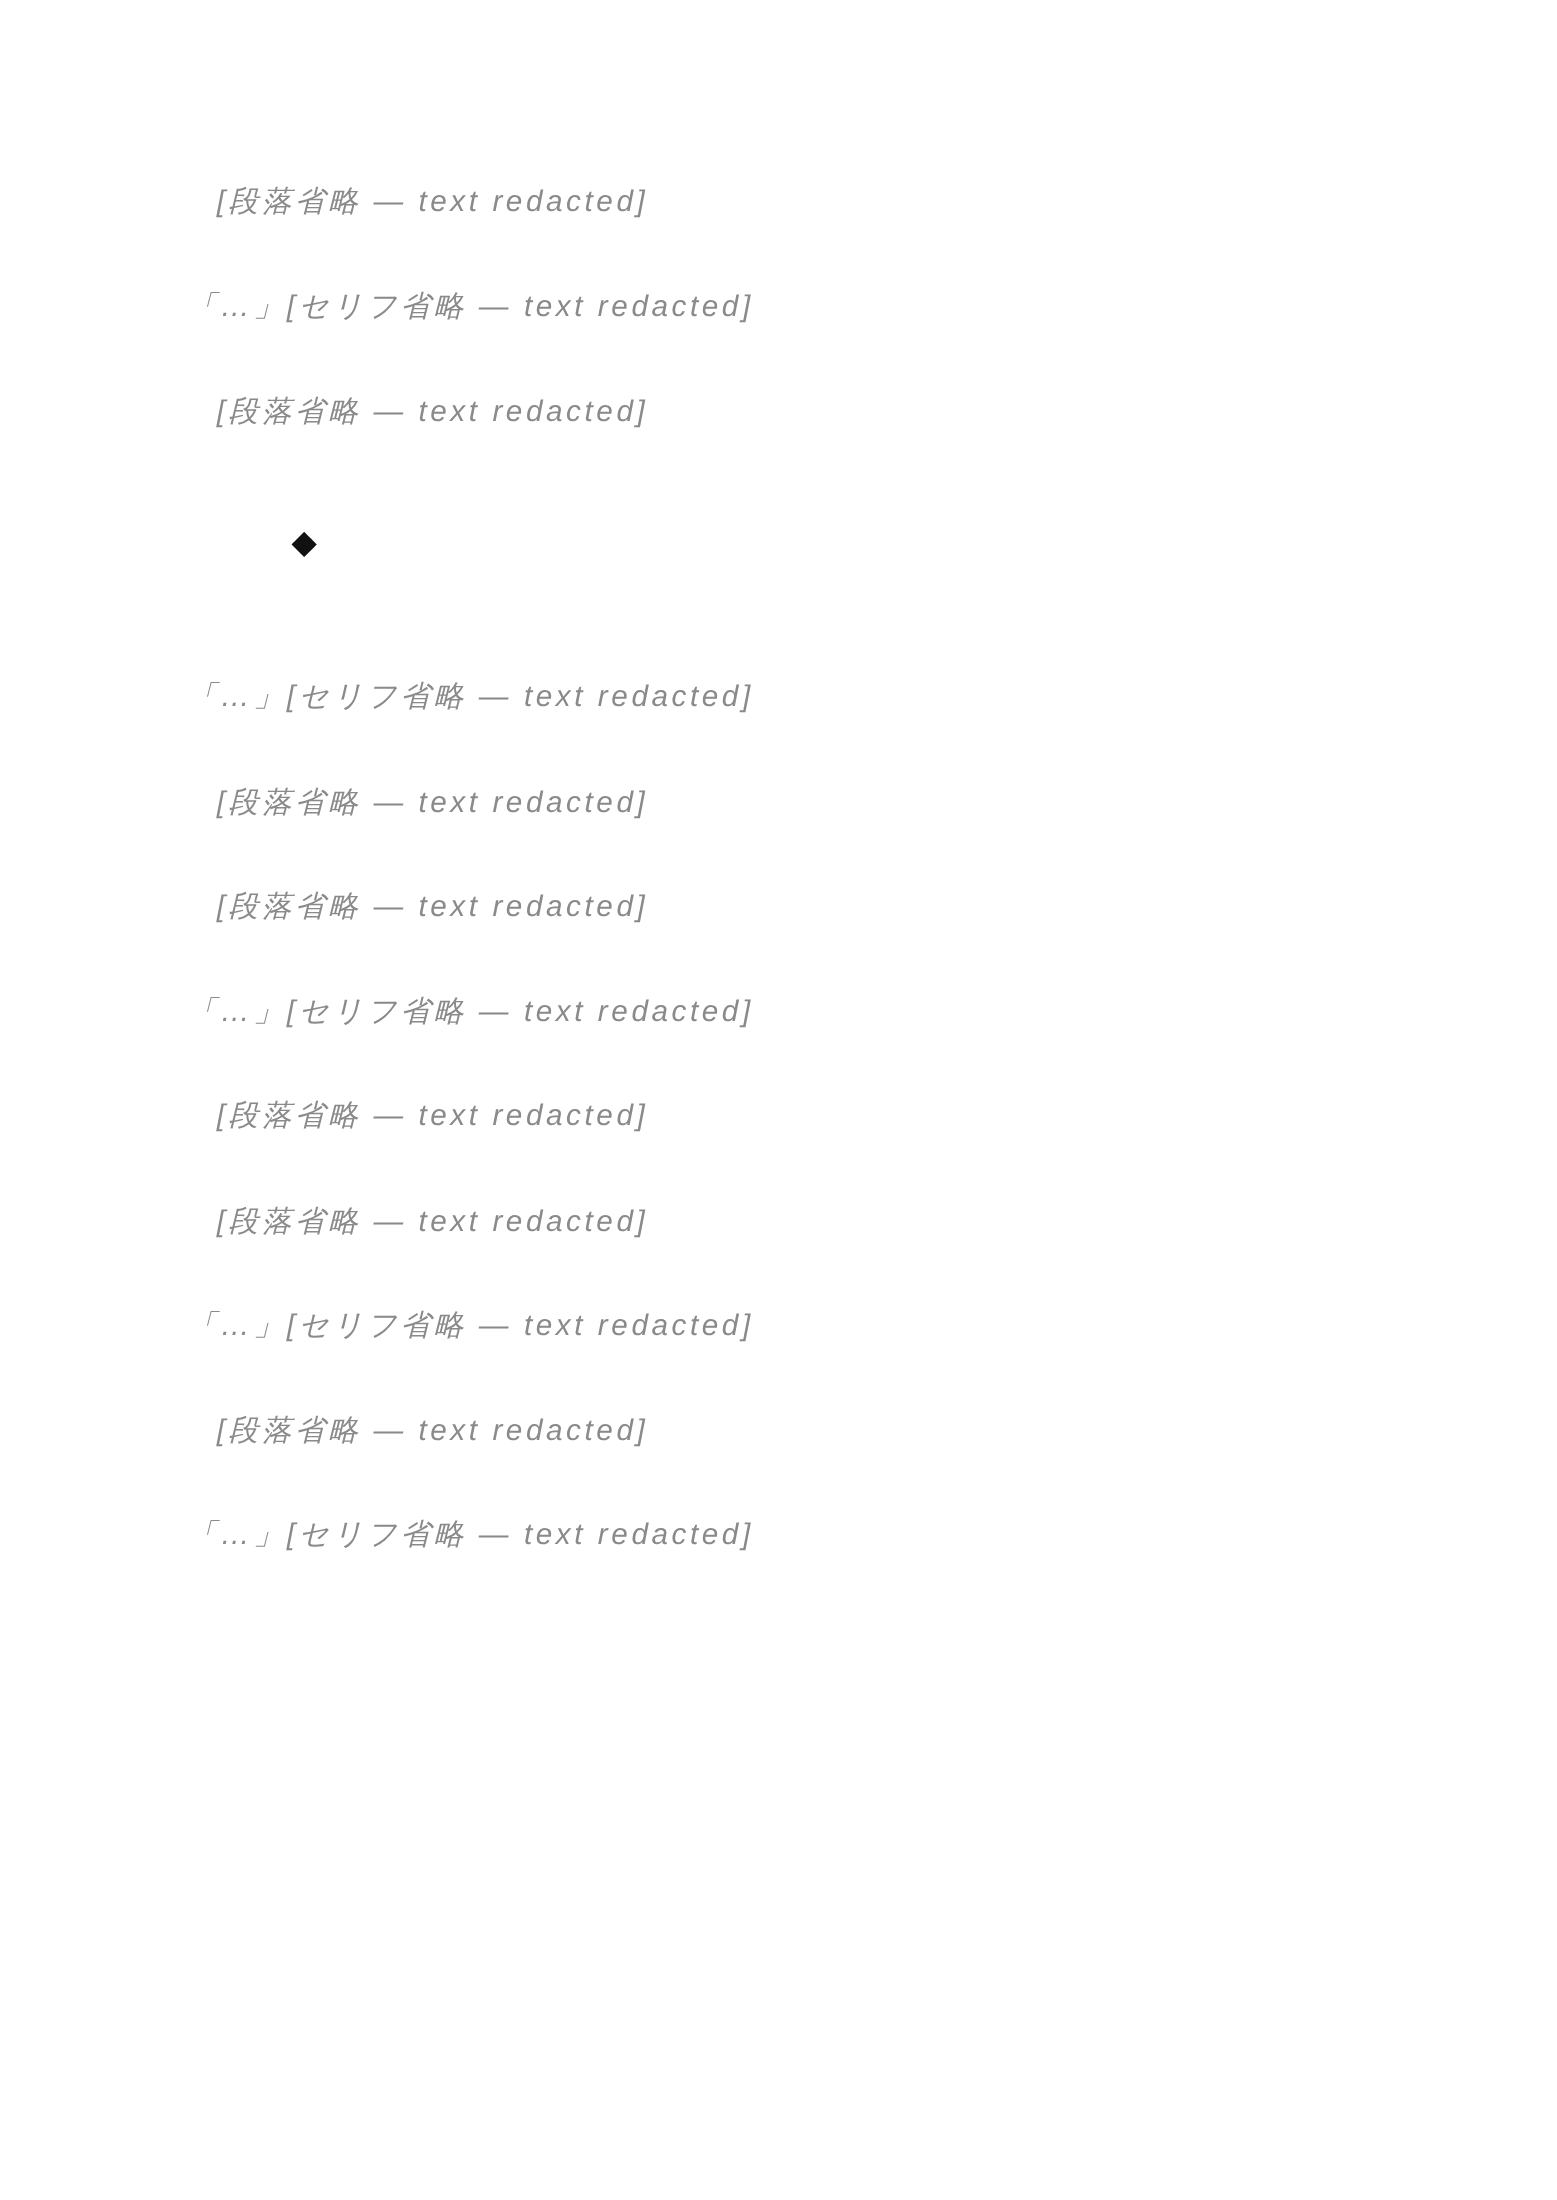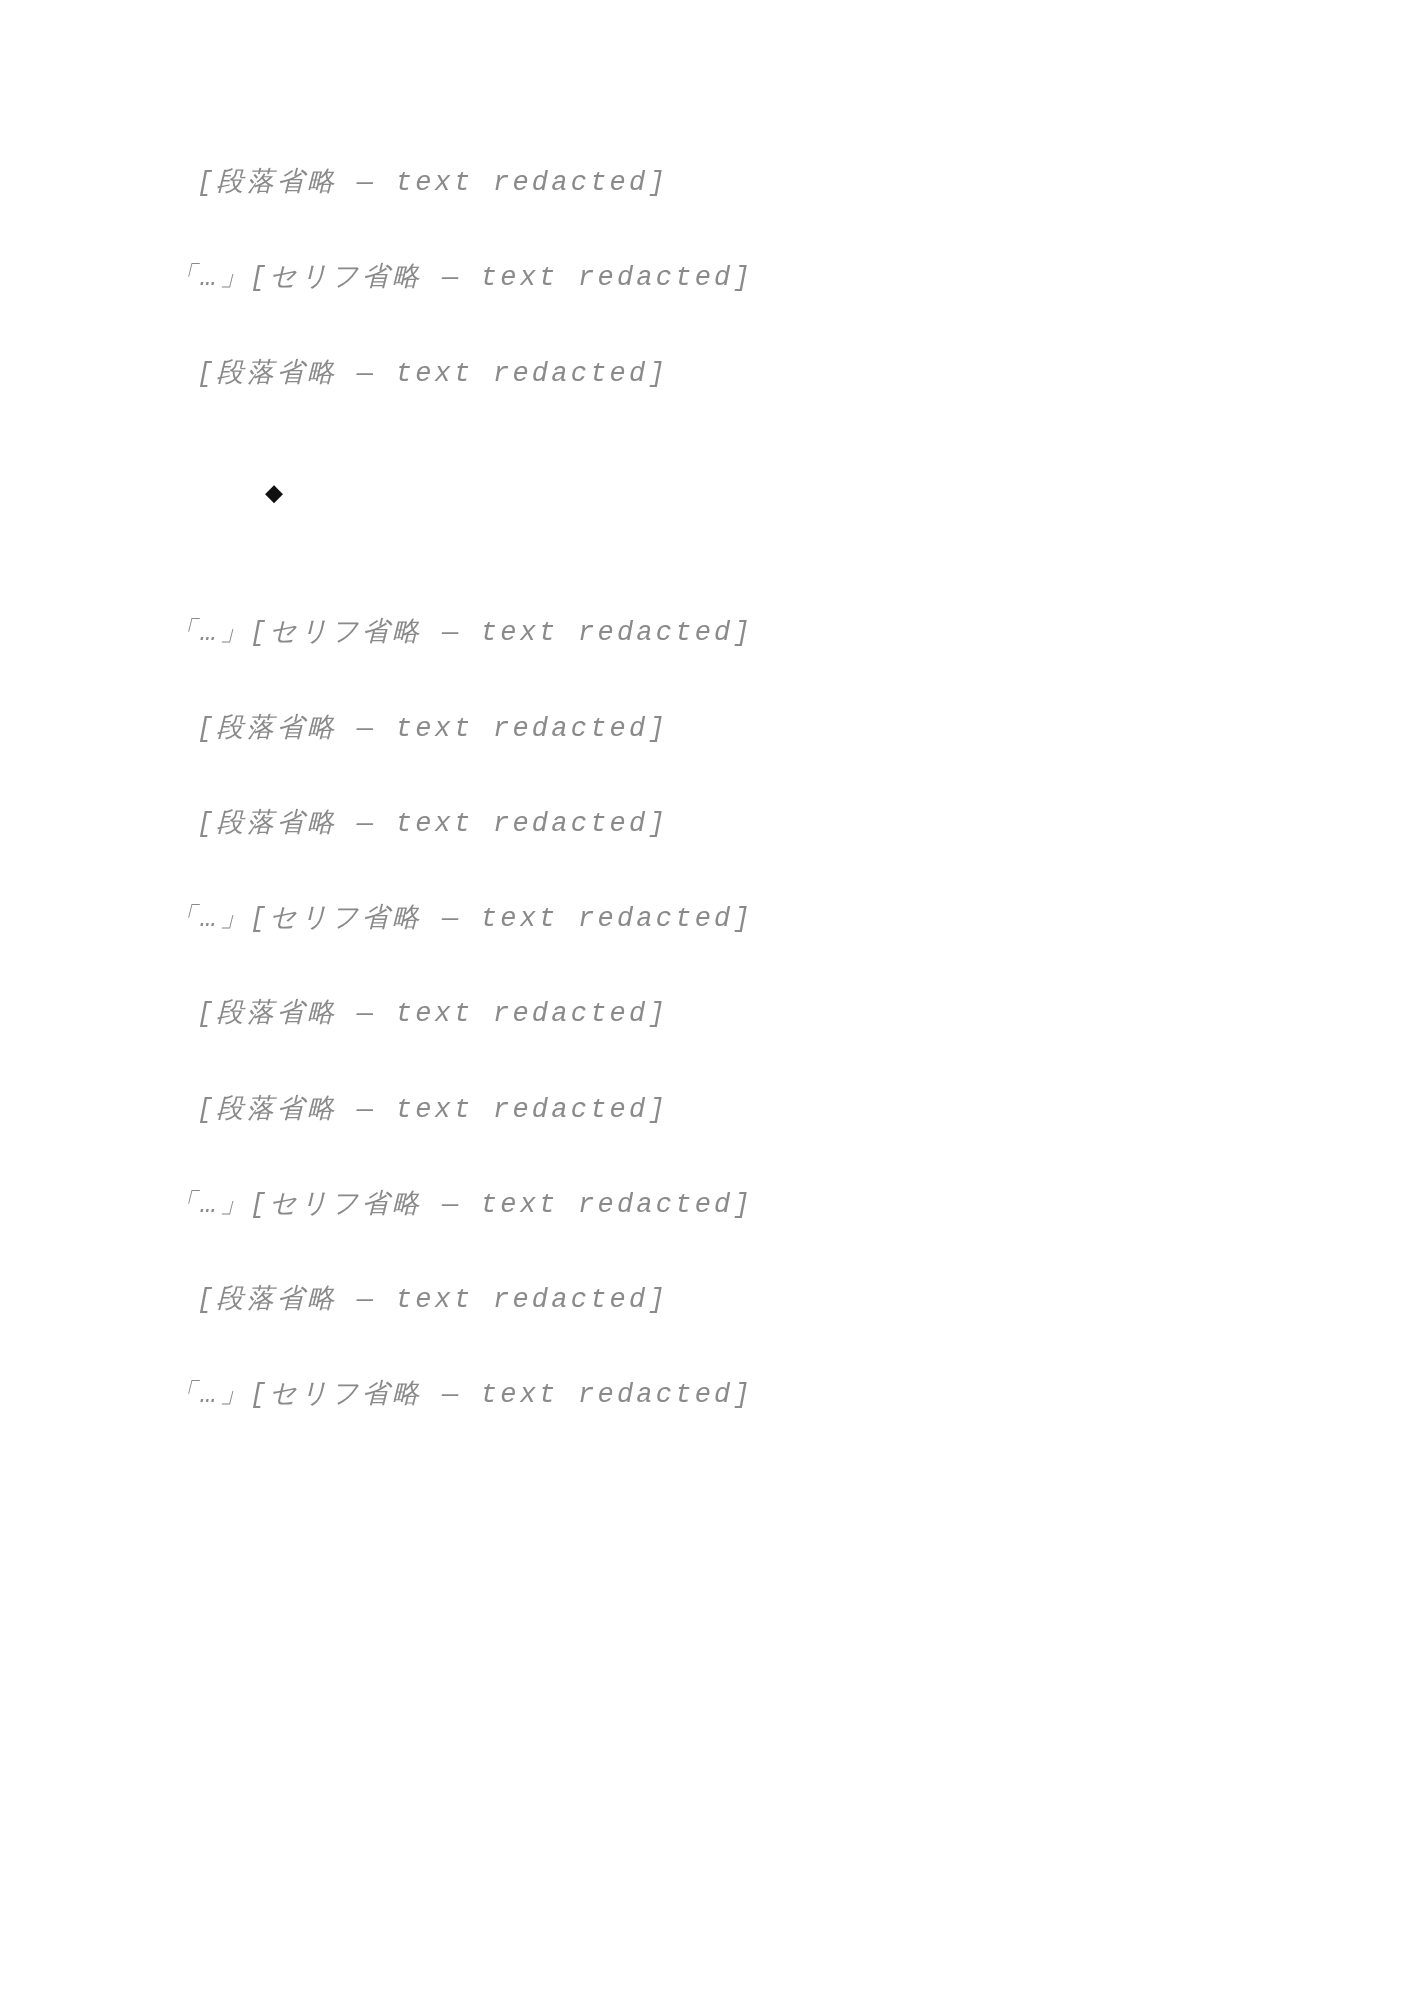--- a/index.html
+++ b/index.html
@@ -6,21 +6,21 @@
     margin: 0;
     padding: 0;
     background: #ffffff;
   }
   .page {
     width: 1415px;
     height: 2000px;
     background: #ffffff;
     box-sizing: border-box;
     padding: 160px 170px 109px 170px;
-    font-family: Liberation Mono, monospace;
+    font-family: Liberation Sans, sans-serif;
     color: #1a1a1a;
     font-size: 27px;
     line-height: 1.75;
     letter-spacing: 0.12em;
   }
   .para {
     margin: 0 0 48px 0;
     text-indent: 1em;
     color: #8a8a8a;
     font-style: italic;

